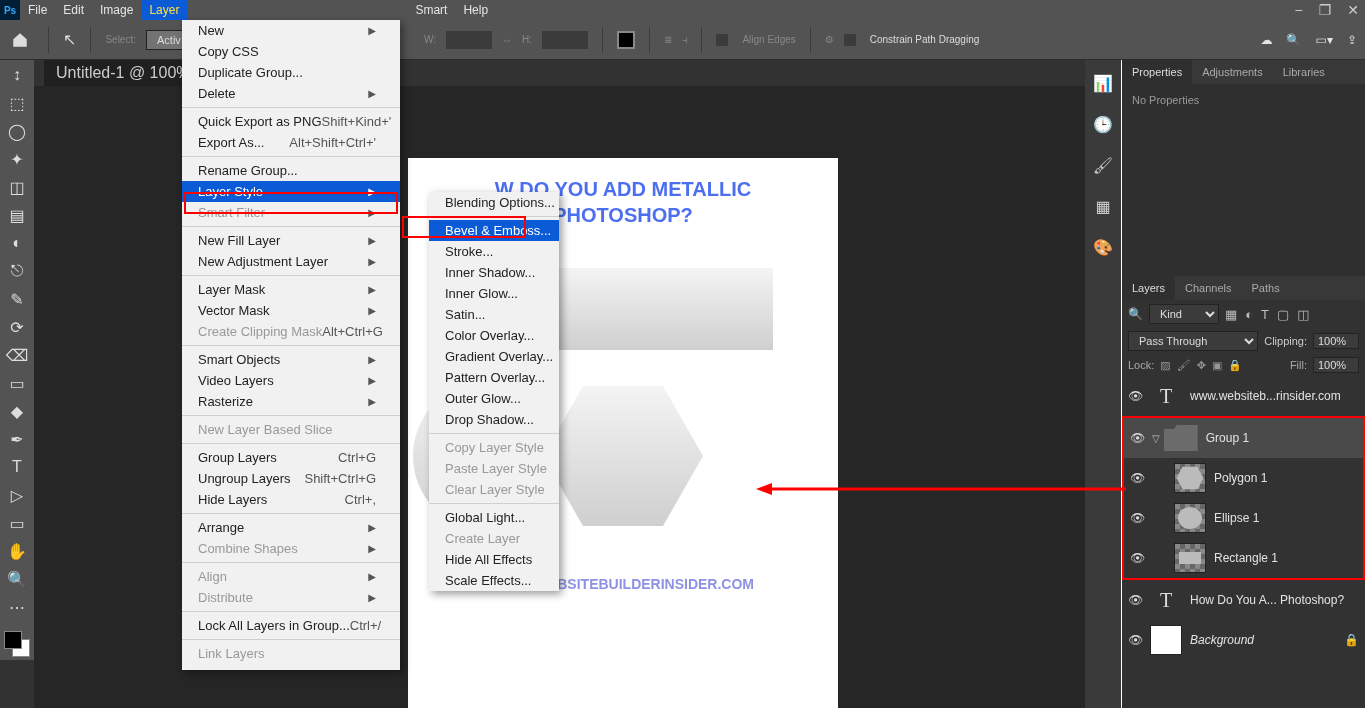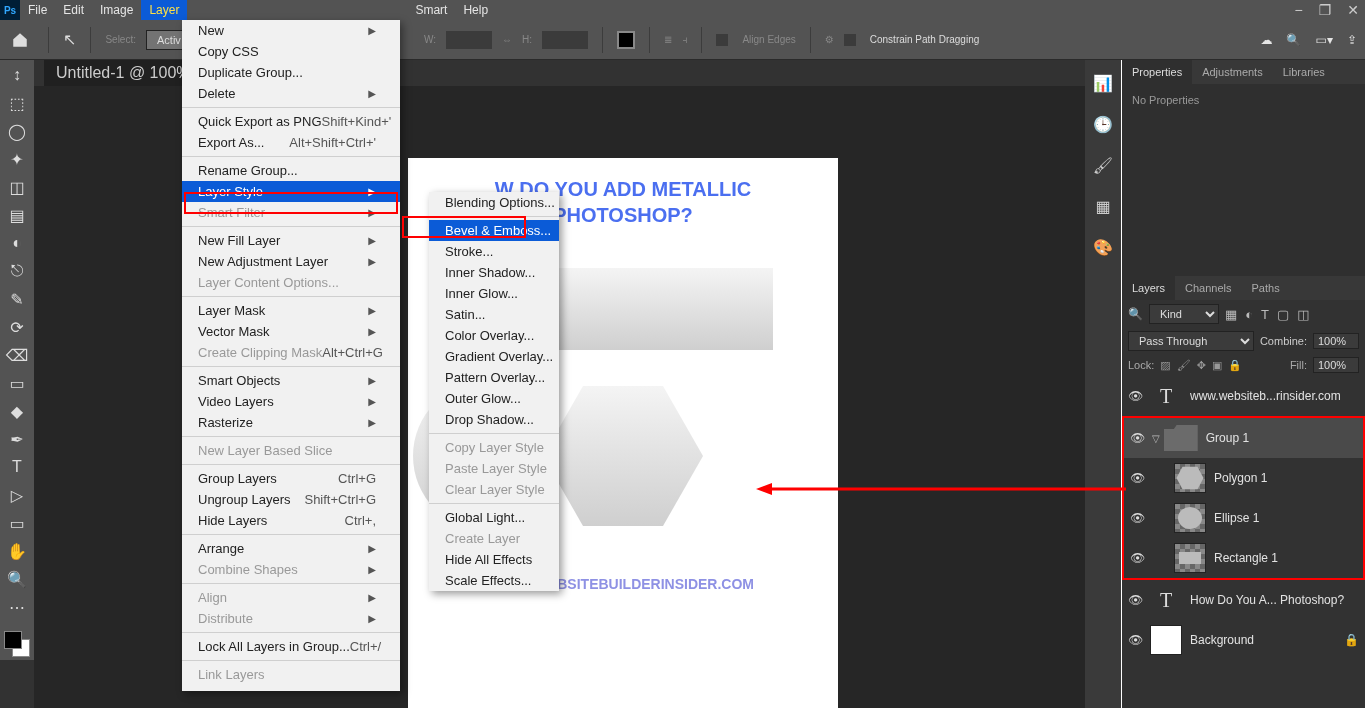--- a/index.html
+++ b/index.html
@@ -232,21 +232,21 @@
         <div class="filter-icons">
           <span>▦</span>
           <span>◐</span>
           <span>T</span>
           <span>▢</span>
           <span>◫</span>
         </div>
       </div>
       <div class="layers-row2">
         <select class="row-dd" style="flex:1"><option>Pass Through</option></select>
-        <span>Combine:</span>
+        <span>Clipping:</span>
         <input class="row-input" value="100%" style="">
       </div>
       <div class="layers-row3">
         <span>Lock:</span>
         <div class="lock-icons">
           <span>▨</span>
           <span>🖌</span>
           <span>✥</span>
           <span>▣</span>
           <span>🔒</span>
@@ -296,21 +296,21 @@
         </div>
 
         <div class="layer-item">
           <span class="eye">👁</span>
           <span class="type-T">T</span>
           <span class="layer-label">How Do You A... Photoshop?</span>
         </div>
         <div class="layer-item">
           <span class="eye">👁</span>
           <span class="layer-thumb" style="background:#fff"></span>
-          <span class="layer-label" style="">Background</span>
+          <span class="layer-label" style="font-style:italic">Background</span>
           <span class="lock-right">🔒</span>
         </div>
       </div>
     </div>
   </div>
 </div>
 
 <div class="dropdown layer-menu" id="layer-menu">
     <div class="dd-item">
       <span>New</span>
@@ -348,23 +348,20 @@
       <span class="dd-arrow">▶</span>
     </div>
     <div class="dd-sep"></div>
     <div class="dd-item">
       <span>New Fill Layer</span>
       <span class="dd-arrow">▶</span>
     </div>
     <div class="dd-item">
       <span>New Adjustment Layer</span>
       <span class="dd-arrow">▶</span>
-    </div>
-    <div class="dd-item disabled">
-      <span>Layer Content Options...</span>
     </div>
     <div class="dd-sep"></div>
     <div class="dd-item">
       <span>Layer Mask</span>
       <span class="dd-arrow">▶</span>
     </div>
     <div class="dd-item">
       <span>Vector Mask</span>
       <span class="dd-arrow">▶</span>
     </div>

